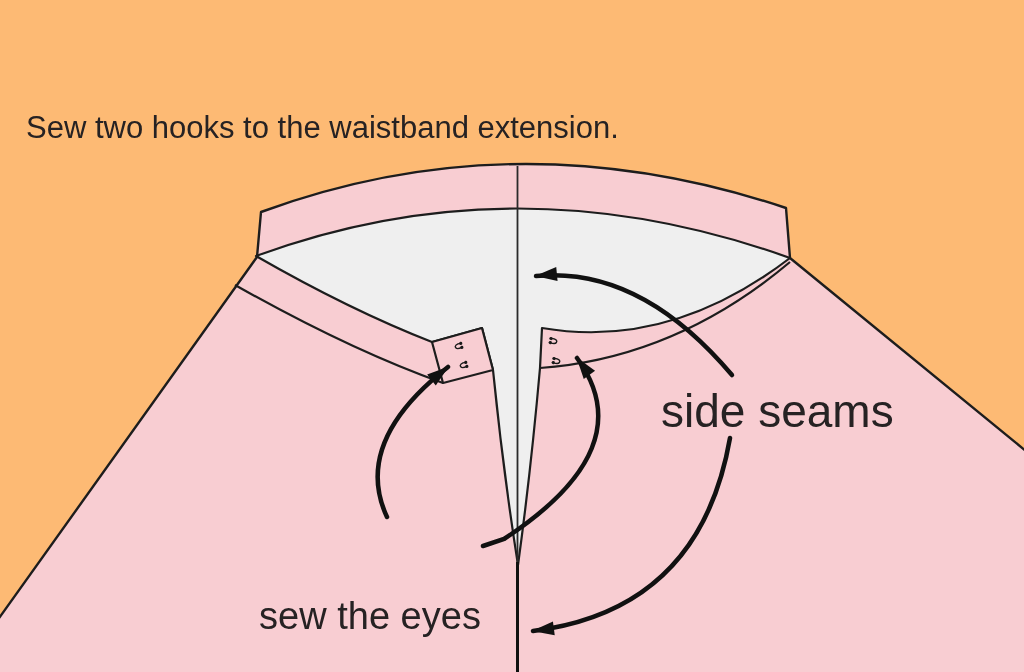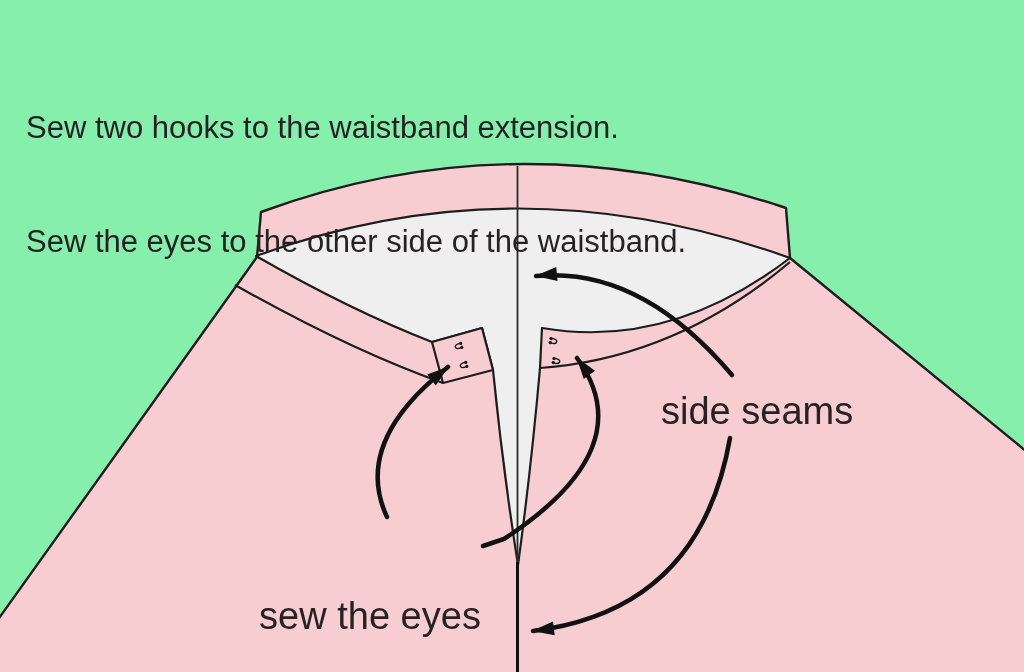--- a/index.html
+++ b/index.html
@@ -1,21 +1,21 @@
 <!DOCTYPE html>
 <html><head>
 <meta charset="utf-8">
 <style>
   html,body{margin:0;padding:0;background:#fff;}
-  #stage{position:relative;width:1024px;height:672px;overflow:hidden;background:#86efac;
+  #stage{position:relative;width:1024px;height:672px;overflow:hidden;background:#fdba74;
          font-family:"Liberation Sans","DejaVu Sans",sans-serif;}
   #diagram-svg{position:absolute;left:0;top:0;}
   .txt{position:absolute;color:#262223;white-space:pre;}
   #heading{left:26px;top:33px;font-size:31px;line-height:38px;}
-  #label-side-seams{left:661px;top:392px;font-size:38px;line-height:38px;}
+  #label-side-seams{left:661px;top:392px;font-size:46px;line-height:38px;}
   #label-hook{left:370px;top:521px;font-size:38px;line-height:38px;text-align:center;
               transform:translateX(-50%);}
 </style>
 </head>
 <body>
 
 <div id="stage">
 
   <svg id="diagram-svg" width="1024" height="672" viewBox="0 0 1024 672">
     <defs>
@@ -48,21 +48,20 @@
     <use href="#hookg" transform="translate(556,361) scale(-1,1) rotate(-10)"></use>
 
     <path d="M732,375 Q640,266 536,276" fill="none" stroke="#111111" stroke-width="4.5" stroke-linecap="round" marker-end="url(#ah)"></path>
     <path d="M730,438 Q700,610 533,631" fill="none" stroke="#111111" stroke-width="4.5" stroke-linecap="round" marker-end="url(#ah)"></path>
     <path d="M387,517 Q352,442 448,367" fill="none" stroke="#111111" stroke-width="4.5" stroke-linecap="round" marker-end="url(#ah)"></path>
     <path d="M483,546 L504,539 Q643,448 577,358" fill="none" stroke="#111111" stroke-width="4.5" stroke-linecap="round" marker-end="url(#ah)"></path>
   </svg>
 
   <div id="heading" class="txt">
     <div>Sew two hooks to the waistband extension.</div>
-    <div>Sew the eyes to the other side of the waistband.</div>
   </div>
 
   <div id="label-side-seams" class="txt">side seams</div>
 
   <div id="label-hook" class="txt">
     <div>sew the eyes</div>
     
   </div>
 
 </div>

